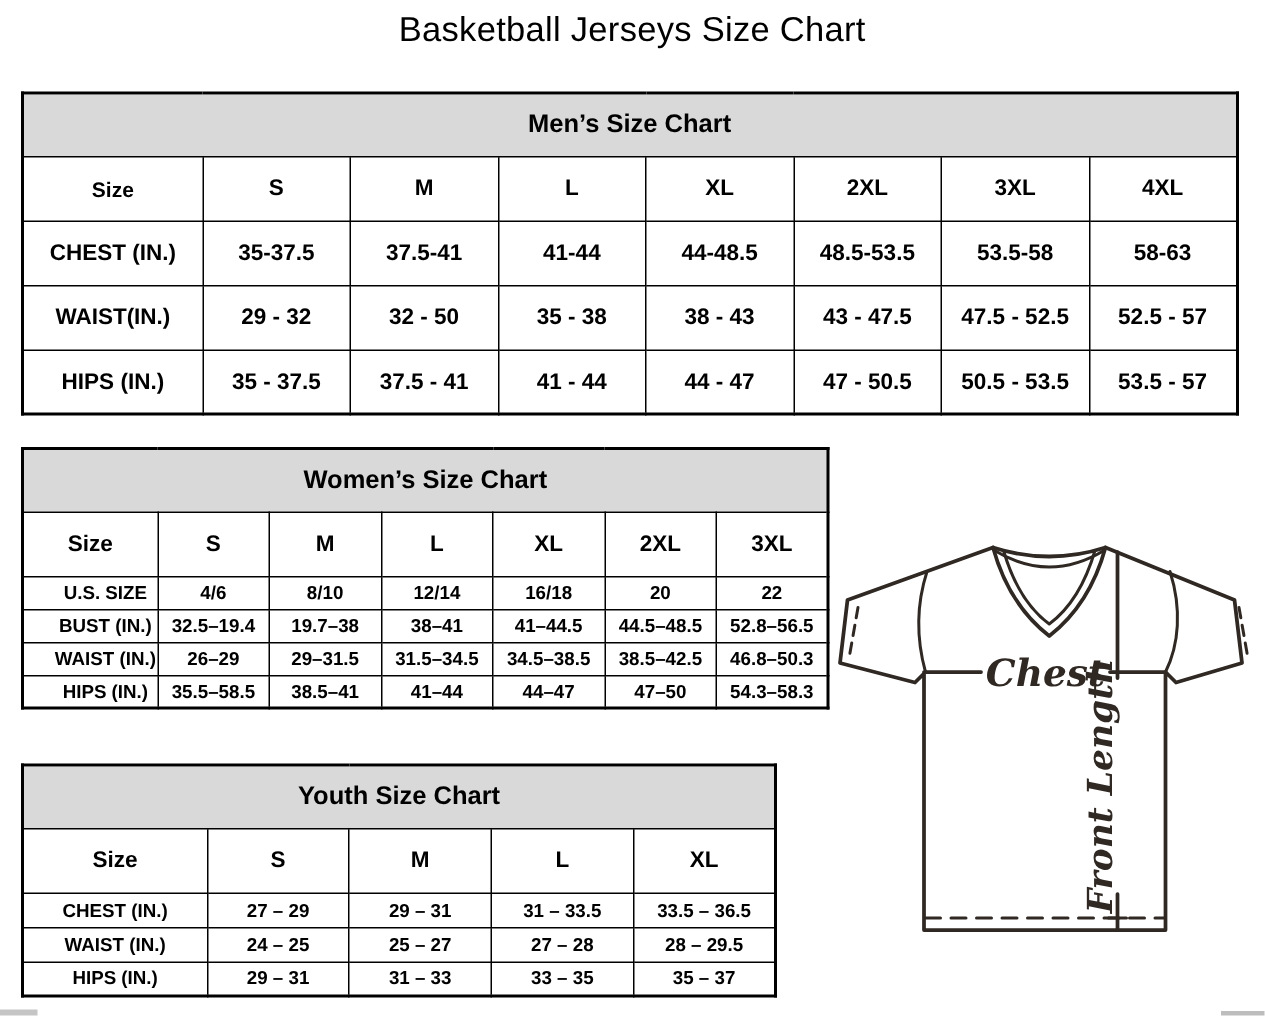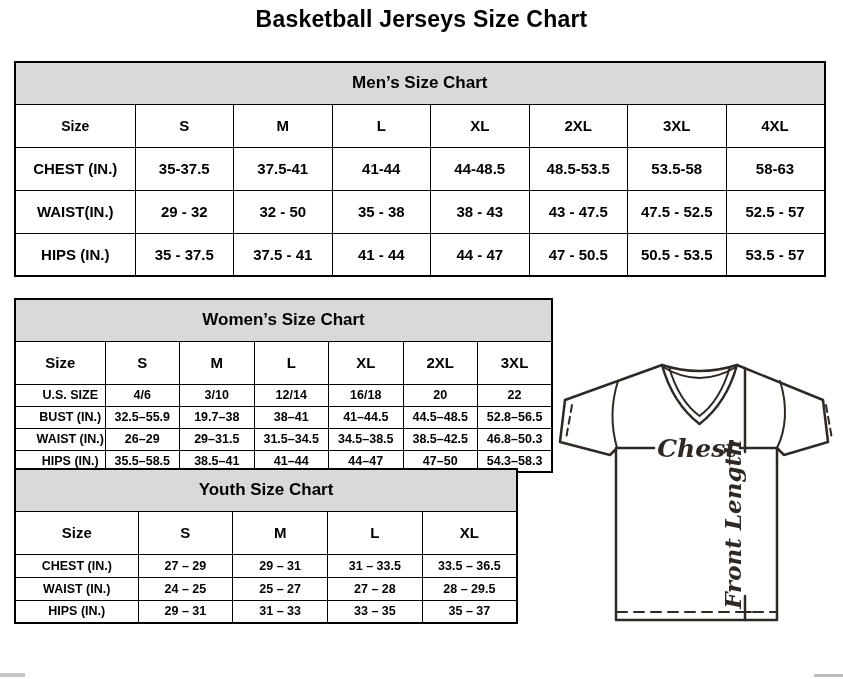--- a/index.html
+++ b/index.html
@@ -3,21 +3,21 @@
 <meta charset="utf-8">
 <style>
   * { margin:0; padding:0; box-sizing:border-box; }
   html,body { background:#ffffff; }
   body {
     width:843px; height:679px; position:relative; overflow:hidden;
     font-family:"Liberation Sans", sans-serif; color:#000;
   }
   .page-title {
     position:absolute; top:6px; left:0; width:843px; text-align:center;
-    font-size:23px; font-weight:bold; letter-spacing:0.2px;
+    font-size:23px; font-weight:normal; letter-spacing:0.2px;
   }
   table.size-table {
     position:absolute; border-collapse:collapse; table-layout:fixed;
     background:#fff; border:2px solid #000;
   }
   table.size-table th, table.size-table td {
     border:1px solid #000; text-align:center; vertical-align:middle;
     font-weight:bold; padding:0; overflow:hidden; white-space:nowrap;
   }
   th.table-title { background:#d9d9d9; font-size:17px; }
@@ -30,21 +30,21 @@
   #men-table td.row-label, #men-table th.corner { font-size:14px; }
 
   
   #women-table { left:14px; top:298px; width:537px; }
   #women-table .title-row    { height:42px;margin-top:23px; }
   #women-table .size-row th  { height:43px; font-size:15px; }
   #women-table tr.data-row td{ height:22px; font-size:12.5px; }
   #women-table td.row-label  { font-size:12px;padding-left:20px; }
 
   
-  #youth-table { left:14px; top:468px; width:502px; }
+  #youth-table { left:14px; top:509px; width:502px; }
   #youth-table .title-row    { height:42px; }
   #youth-table .size-row th  { height:43px; font-size:15px; }
   #youth-table tr.data-row td{ height:23px; font-size:12.5px; }
   #youth-table td.row-label  { font-size:12px; }
 
   
   #jersey-diagram { position:absolute; left:557px; top:358px; width:284px; height:314px; }
   #jersey-diagram text {
     font-family:"DejaVu Serif", serif; font-style:italic; font-weight:bold;
     fill:#2f2823;
@@ -129,29 +129,29 @@
         <th>S</th>
         <th>M</th>
         <th>L</th>
         <th>XL</th>
         <th>2XL</th>
         <th>3XL</th>
       </tr>
       <tr class="data-row">
         <td class="row-label">U.S. SIZE</td>
         <td>4/6</td>
-        <td>3/10</td>
+        <td>8/10</td>
         <td>12/14</td>
         <td>16/18</td>
         <td>20</td>
         <td>22</td>
       </tr>
       <tr class="data-row">
         <td class="row-label">BUST (IN.)</td>
-        <td>32.5–55.9</td>
+        <td>32.5–19.4</td>
         <td>19.7–38</td>
         <td>38–41</td>
         <td>41–44.5</td>
         <td>44.5–48.5</td>
         <td>52.8–56.5</td>
       </tr>
       <tr class="data-row">
         <td class="row-label">WAIST (IN.)</td>
         <td>26–29</td>
         <td>29–31.5</td>

